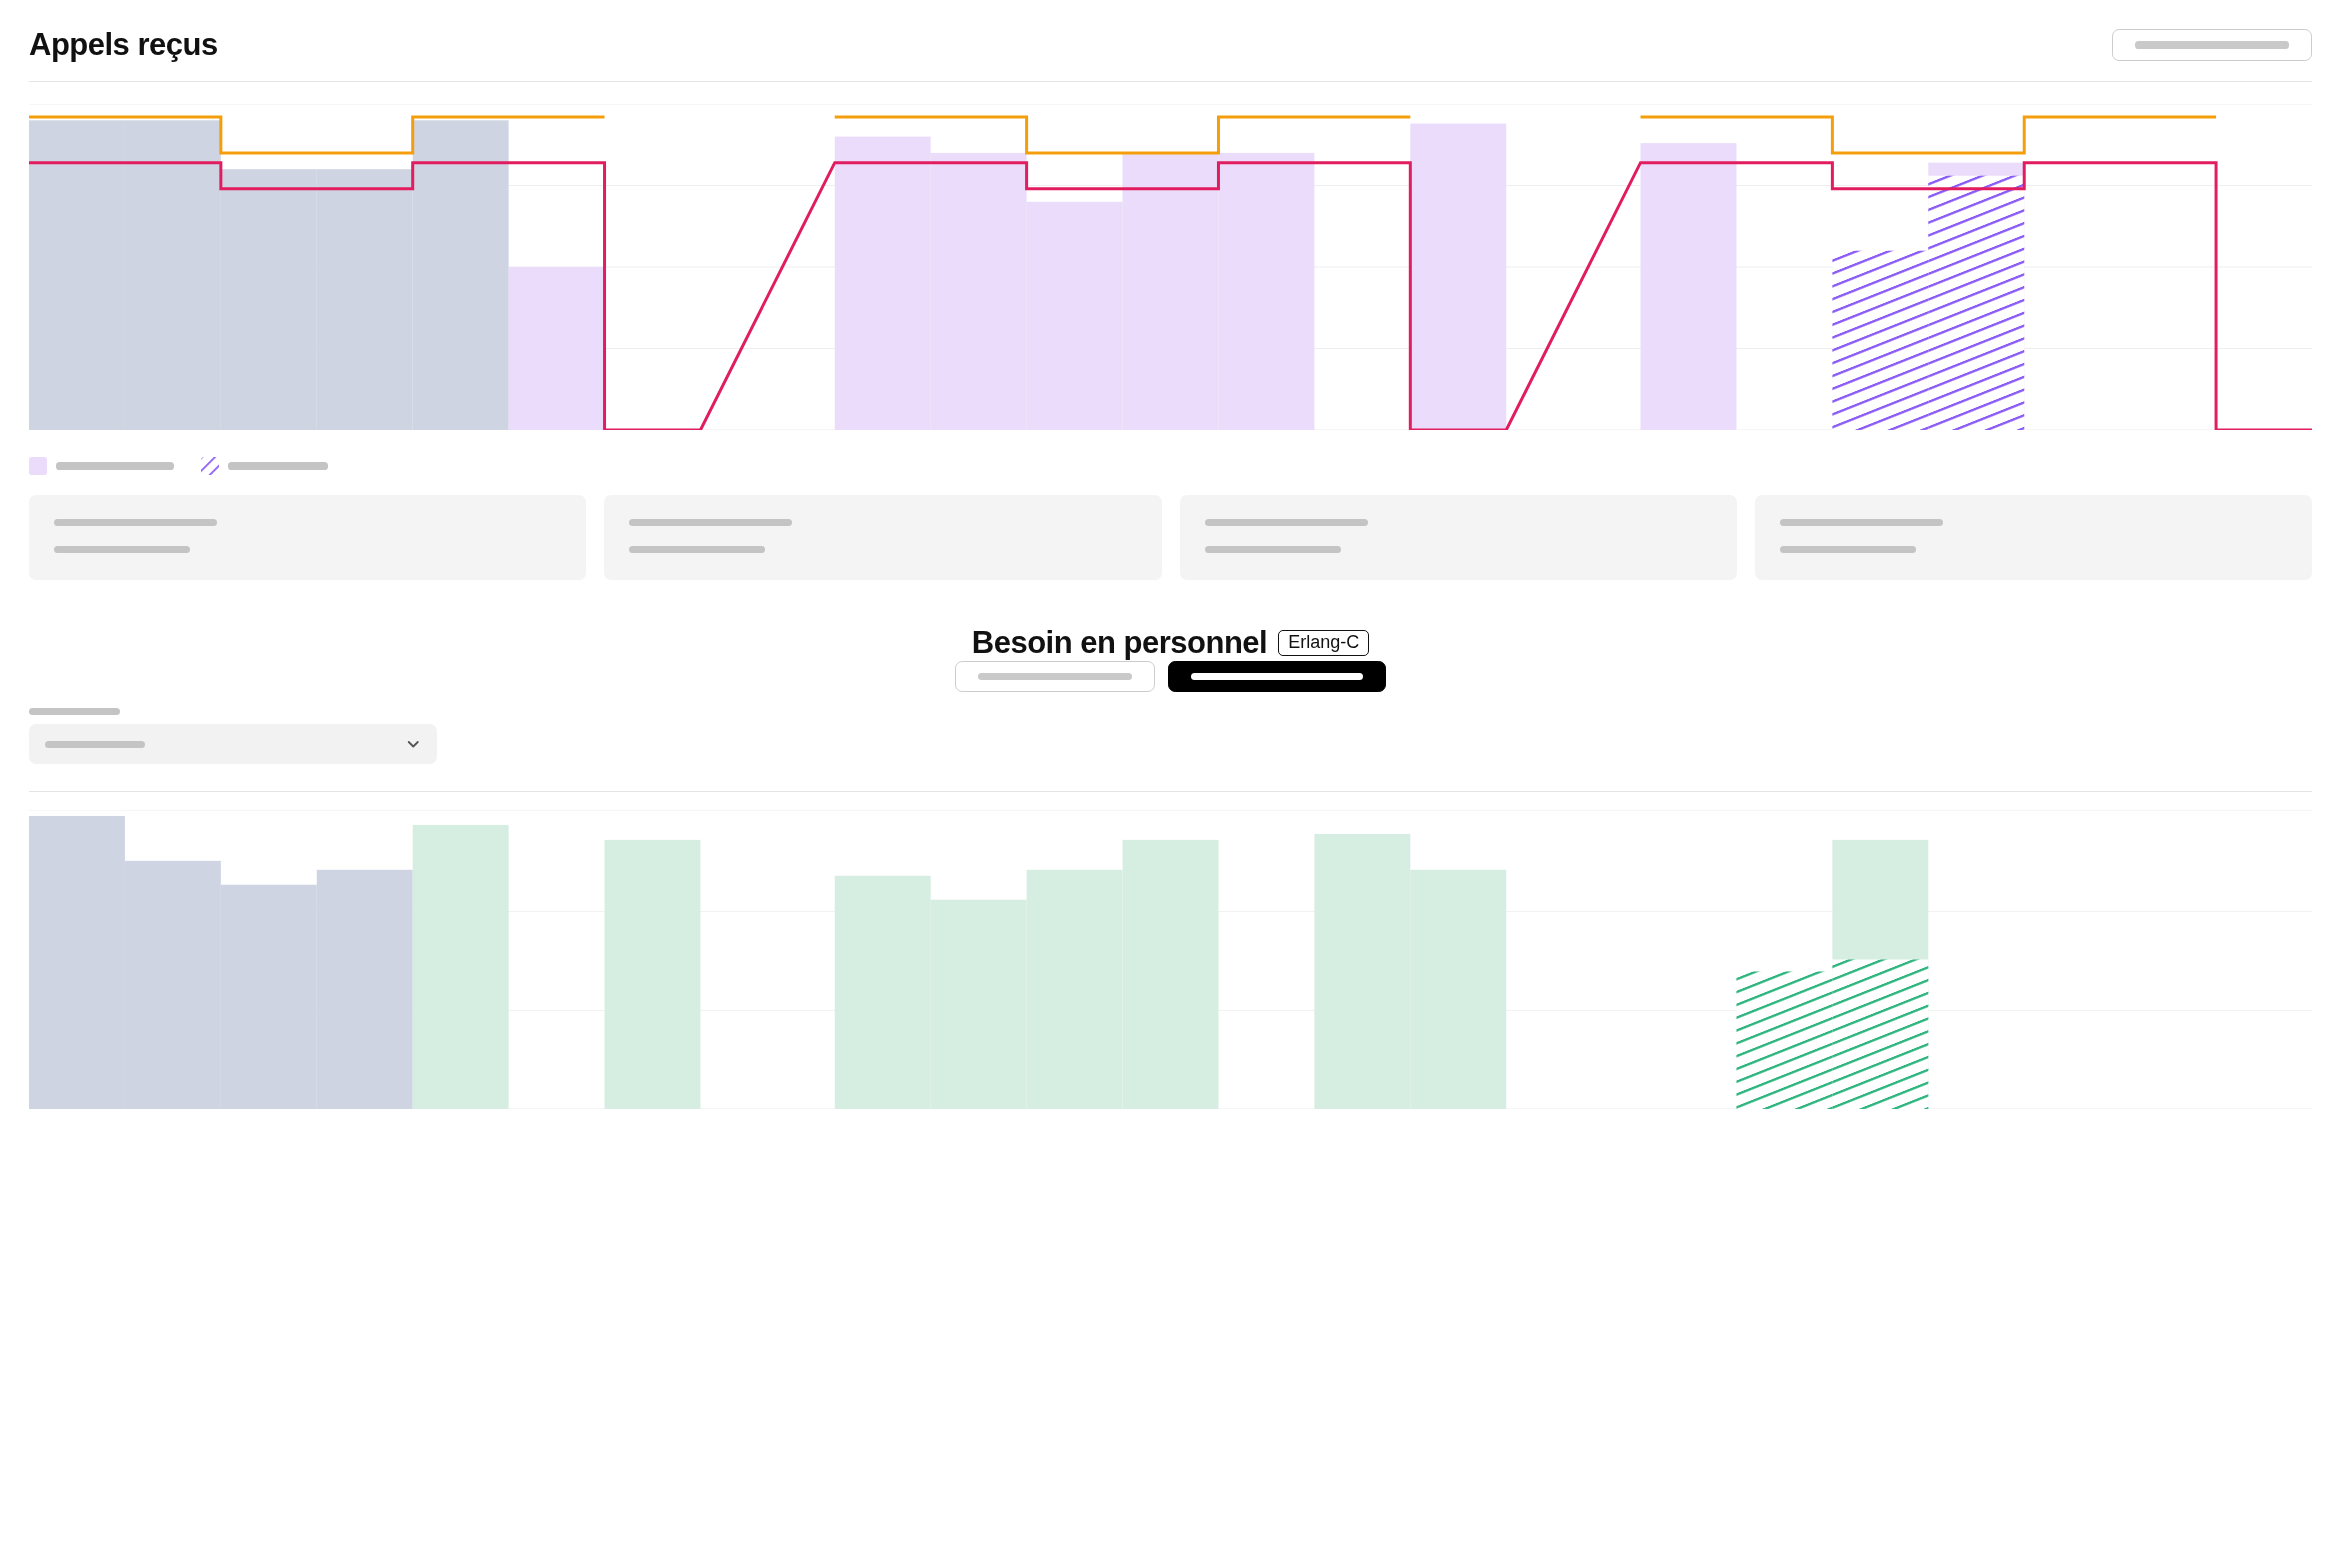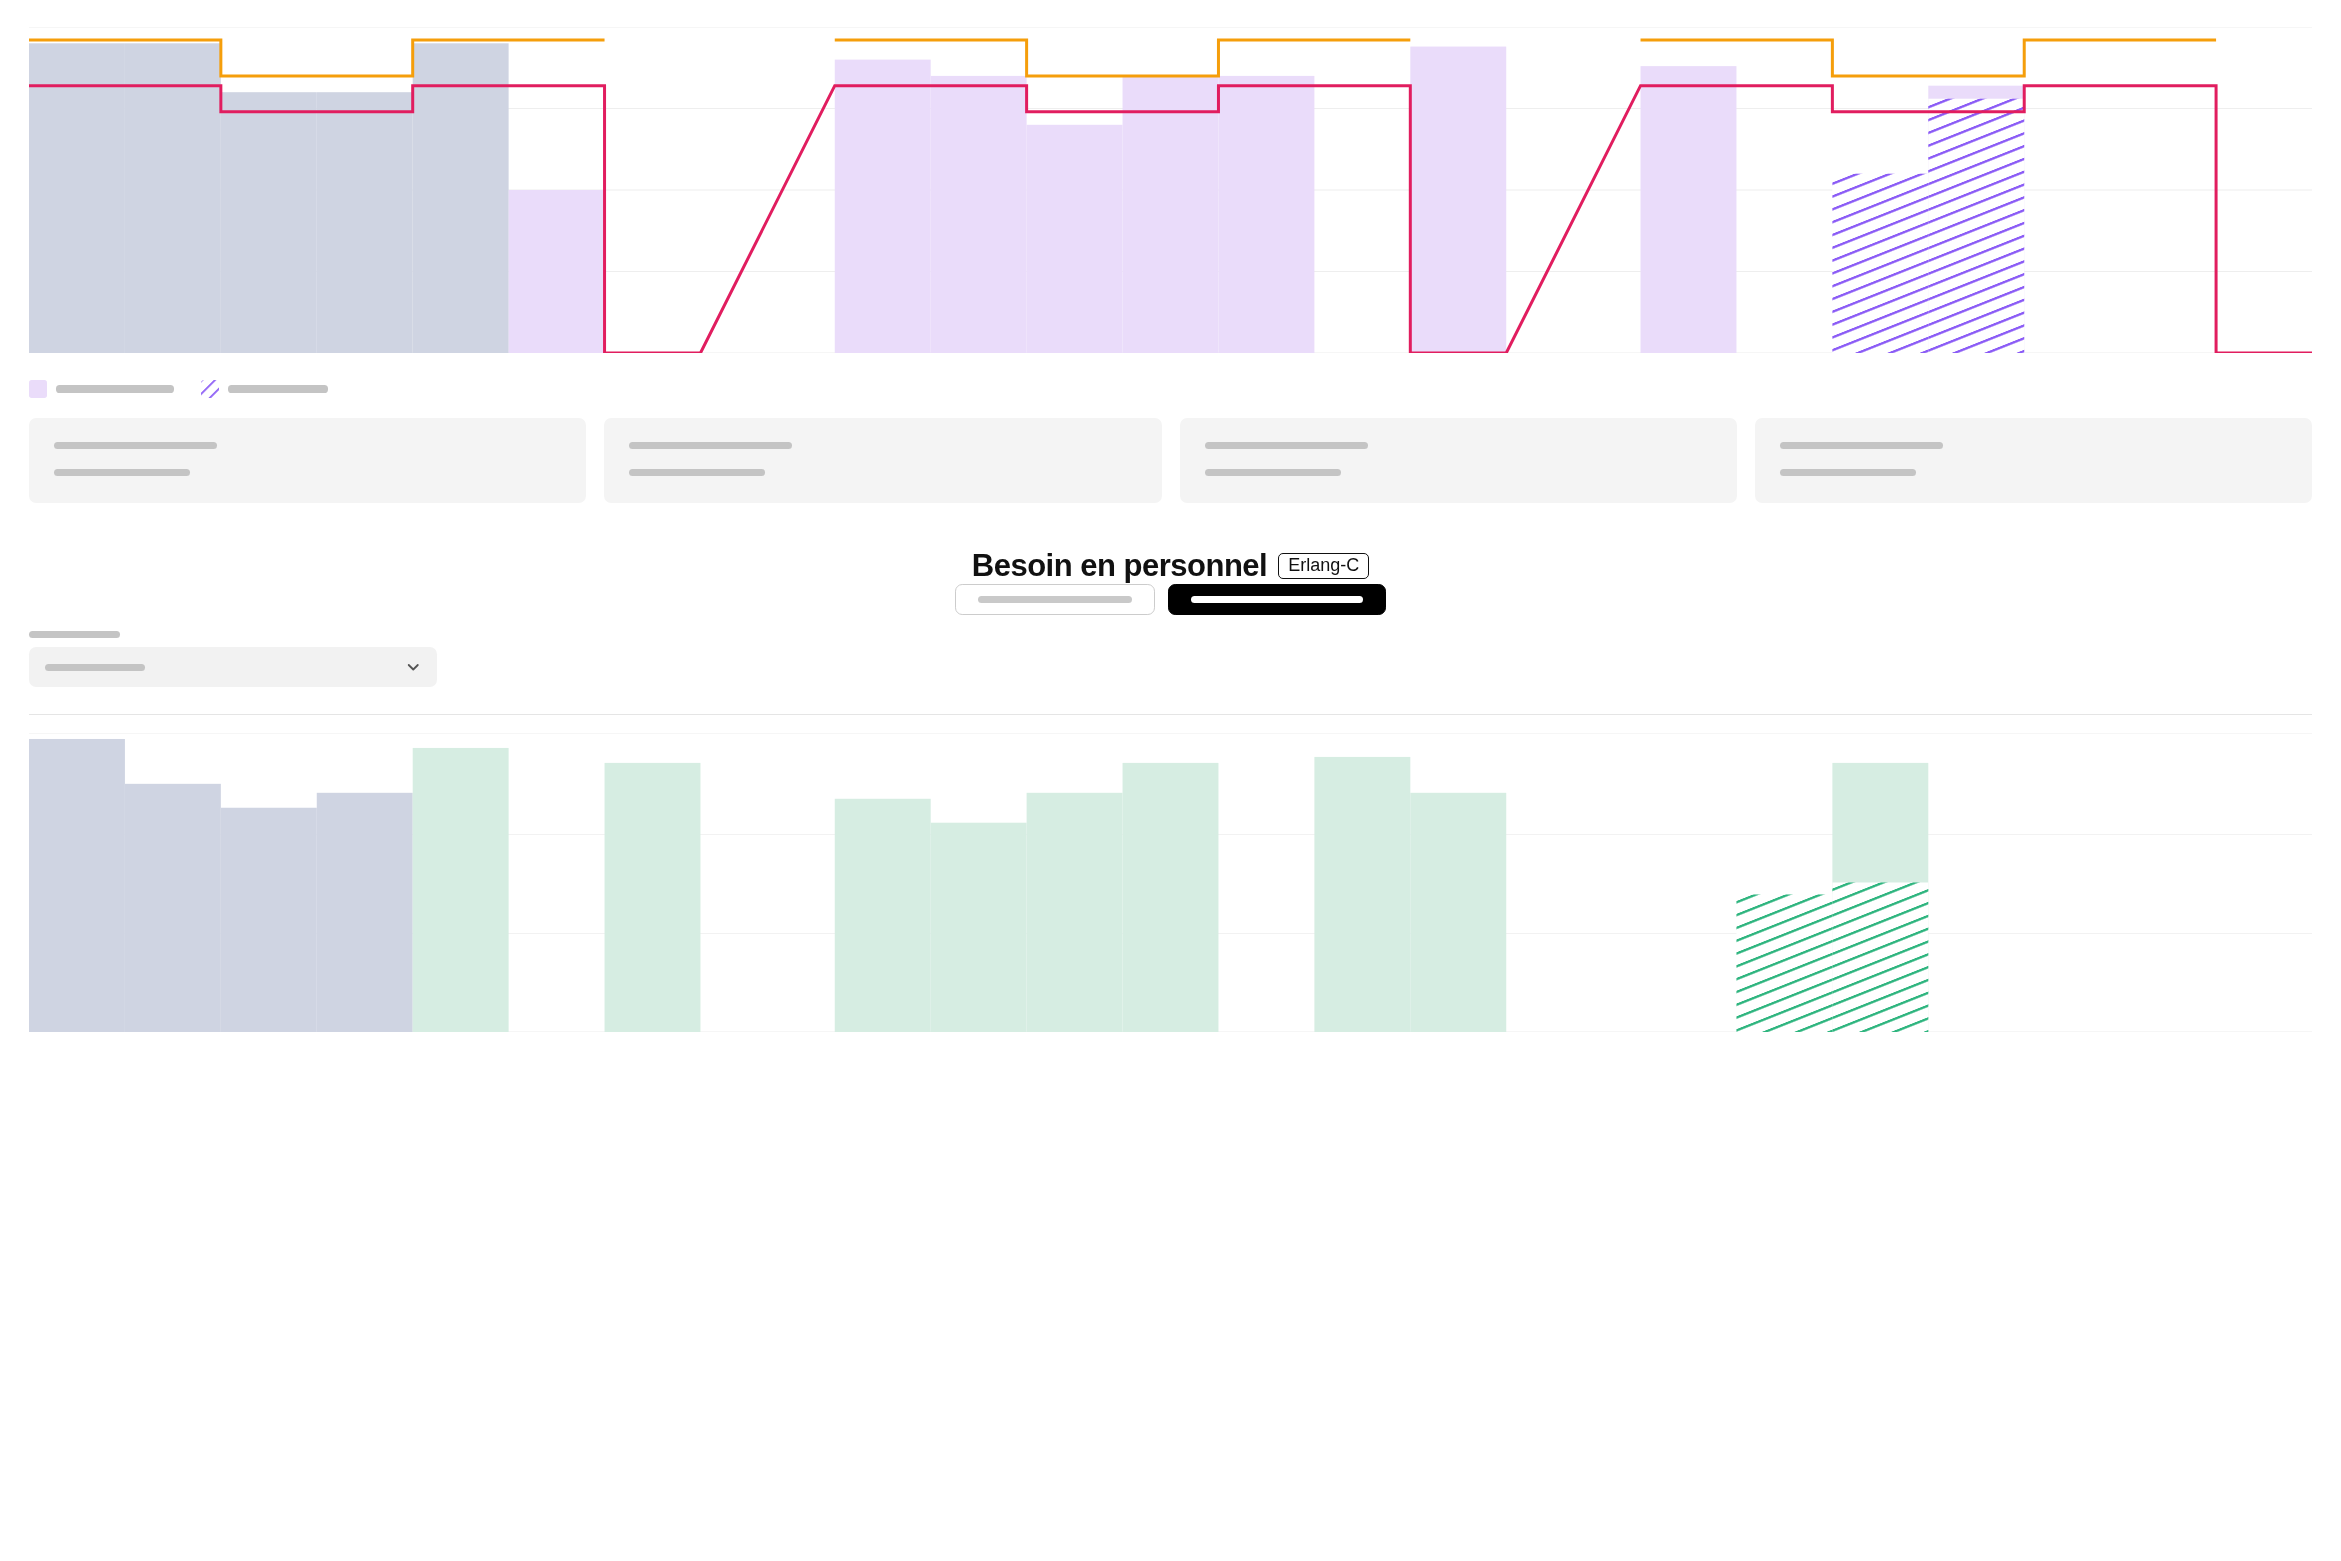--- a/index.html
+++ b/index.html
@@ -95,20 +95,30 @@
       <line x1="0" y1="0" x2="0" y2="10" stroke="#8b5cf6" stroke-width="4"></line>
     </pattern>
     <pattern id="hatch-green" patternUnits="userSpaceOnUse" width="10" height="10" patternTransform="rotate(45)">
       <rect width="10" height="10" fill="#ffffff"></rect>
       <line x1="0" y1="0" x2="0" y2="10" stroke="#2fb57f" stroke-width="4"></line>
     </pattern>
   </defs>
 </svg>
 
 <div class="section">
+  <div class="section-header">
+    <div class="section-header-left">
+      <h2 class="section-title">Appels reçus</h2>
+    </div>
+    <div class="btn-row">
+      <div class="btn btn-outline">
+        <div class="btn-placeholder"></div>
+      </div>
+    </div>
+  </div>
 
   <div class="chart1-wrap">
     <svg id="chart1-svg" width="100%" height="100%" preserveAspectRatio="none" viewBox="0 0 1000 360">
         <line x1="0" x2="1000" y1="360" y2="360" stroke="#eee" stroke-width="1"></line>
         <line x1="0" x2="1000" y1="270" y2="270" stroke="#eee" stroke-width="1"></line>
         <line x1="0" x2="1000" y1="180" y2="180" stroke="#eee" stroke-width="1"></line>
         <line x1="0" x2="1000" y1="90" y2="90" stroke="#eee" stroke-width="1"></line>
         <line x1="0" x2="1000" y1="0" y2="0" stroke="#eee" stroke-width="1"></line>
         <rect x="0" width="42.016806722689076" y="18" height="342" fill="#cfd4e2"></rect>
         <rect x="42.016806722689076" width="42.016806722689076" y="18" height="342" fill="#cfd4e2"></rect>

